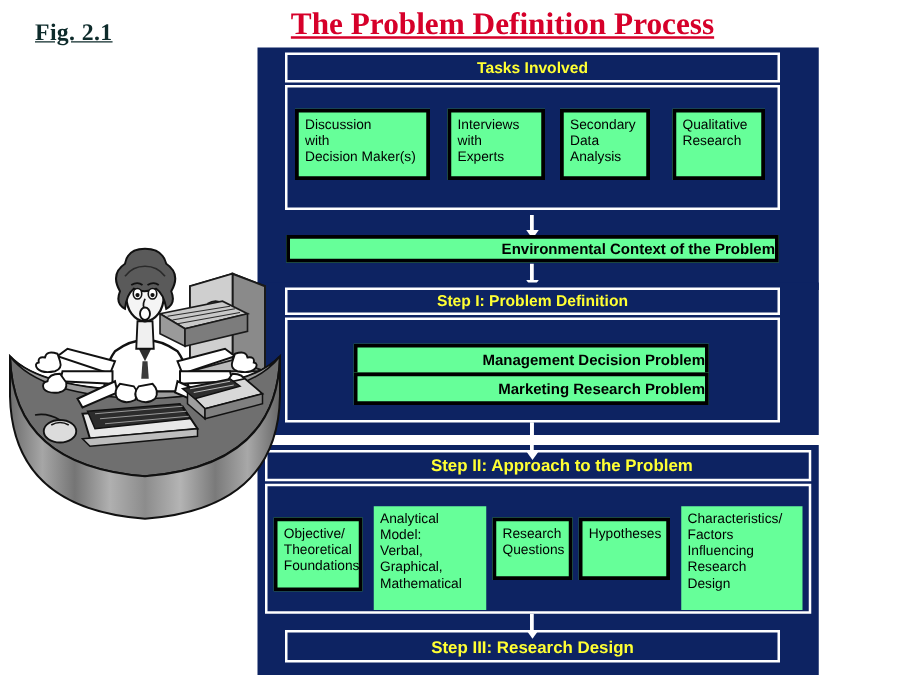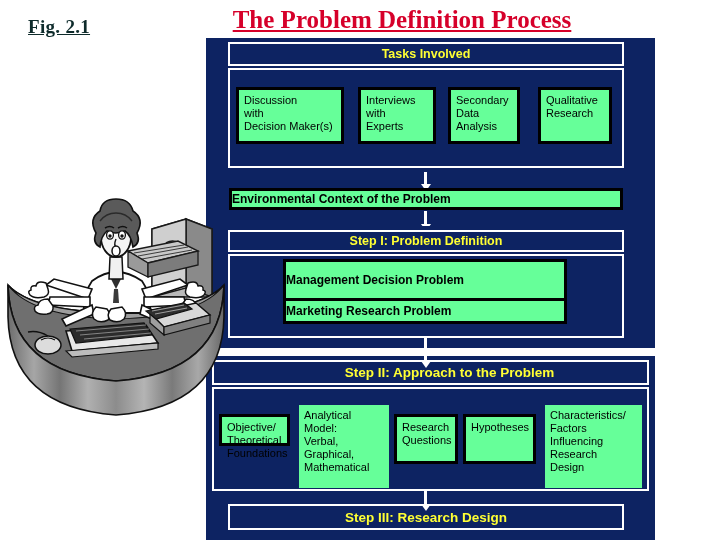--- a/index.html
+++ b/index.html
@@ -76,21 +76,21 @@
   }
   .gbox.bordered {
     border: 3px solid #000000;
   }
   .gbox.center {
     text-align: center;
     font-weight: bold;
     font-size: 12px;
     display: flex;
     align-items: center;
-    justify-content: flex-start;
+    justify-content: flex-end;
     padding: 0;
   }
 
   
   .arrow {
     position: absolute;
     width: 3px;
     background: #ffffff;
   }
   .arrow::after {
@@ -162,40 +162,40 @@
 
 <div class="arrow" style="left:424px; top:211px; height:14px;"></div>
 
 <div class="navy-panel" style="left:206px; top:226px; width:449px; height:122px;"></div>
 
 <div class="white-box" style="left:228px; top:230px; width:396px; height:22px;"></div>
 <div class="band-title" style="left:228px; top:234px; width:396px;">Step I: Problem Definition</div>
 
 <div class="white-box" style="left:228px; top:254px; width:396px; height:84px;"></div>
 
-<div class="gbox bordered center" style="left:283px; top:259px; width:284px; height:42px;">
+<div class="gbox bordered center" style="left:283px; top:275px; width:284px; height:26px;">
   <span>Management Decision Problem</span>
 </div>
 
 <div class="gbox bordered center" style="left:283px; top:298px; width:284px; height:26px;">
   <span>Marketing Research Problem</span>
 </div>
 
 <div class="arrow" style="left:424px; top:338px; height:24px;"></div>
 
 <div class="navy-panel" style="left:206px; top:356px; width:449px; height:184px;"></div>
 
 <div class="arrow" style="left:424px; top:338px; height:24px;"></div>
 
 <div class="white-box" style="left:212px; top:360px; width:437px; height:25px;"></div>
 <div class="band-title" style="left:212px; top:365px; width:437px; font-size:13.5px;padding-left:19px;">Step II:  Approach to the Problem</div>
 
 <div class="white-box" style="left:212px; top:387px; width:437px; height:104px;"></div>
 
-<div class="gbox bordered" style="left:219px; top:414px; width:71px; height:32px;">
+<div class="gbox bordered" style="left:219px; top:414px; width:71px; height:59px;">
   <span style="white-space:pre-line;">Objective/
 Theoretical
 Foundations</span>
 </div>
 
 <div class="gbox" style="left:299px; top:405px; width:90px; height:83px;">
   <span style="white-space:pre-line;">Analytical
 Model:
 Verbal,
 Graphical,

